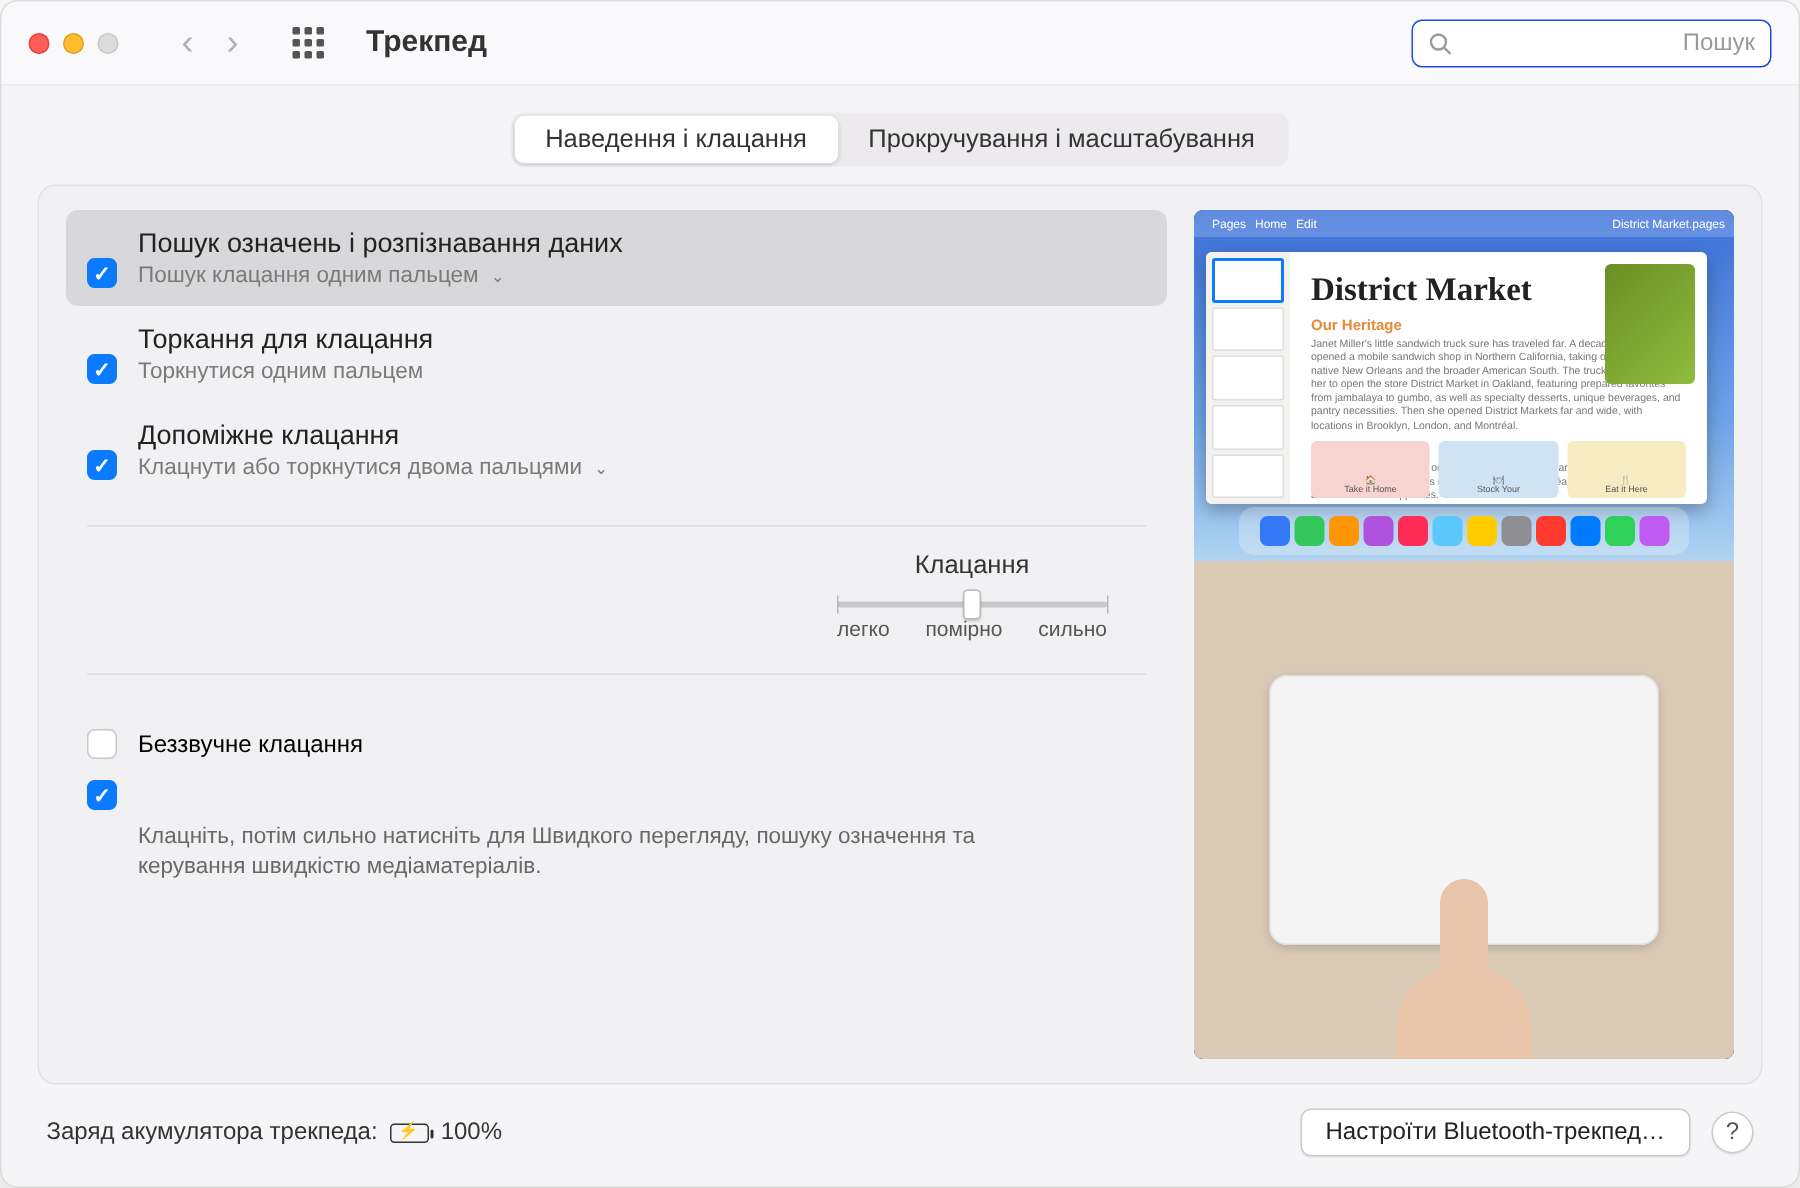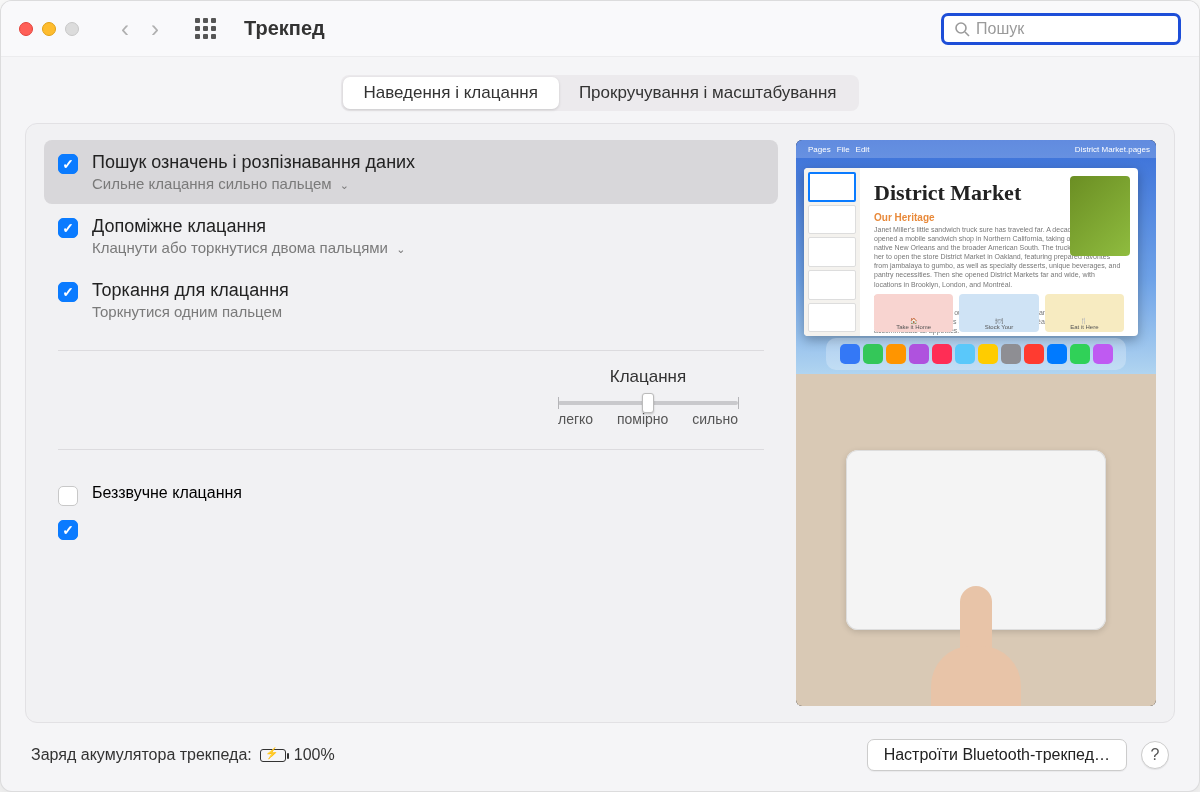--- a/index.html
+++ b/index.html
@@ -38,27 +38,28 @@
   .nav-arrows { display:flex; gap: 22px; margin-left: 42px; color:#b0b0b0; }
   .nav-arrows .arr { font-size: 24px; font-weight: 300; cursor:default;}
   .grid-icon { margin-left: 36px; display:grid; grid-template-columns:repeat(3,5px); grid-template-rows:repeat(3,5px); gap:3px;}
   .grid-icon span{ width:5px;height:5px;background:#555;border-radius:1px;}
   .title { margin-left: 28px; font-size: 20px; font-weight: 700; color:#333; }
   .search {
     margin-left: auto;
     width: 240px;
     height: 32px;
     background: #fff;
-    border: 3px solid #1d4ed8;
+    border: 1px solid #1d4ed8;
     border-radius: 7px;
     display:flex;
     align-items:center;
     padding: 0 10px;
     color:#9a9a9a;
     font-size: 16px;
+    justify-content: space-between;
   }
   .search svg { margin-right:6px; }
 
   
   .tab-row {
     margin: 18px auto 0;
     display:flex;
     background: #eceaed;
     border-radius: 8px;
     padding: 2px;
@@ -93,21 +94,21 @@
     position: relative;
   }
   .left-col {
     flex: 1;
     padding-left: 18px;
     display:flex;
     flex-direction:column;
   }
   .opt-row {
     display:flex;
-    align-items:flex-start;
+    align-items:flex-end;
     padding: 12px 14px;
     border-radius: 8px;
     gap: 14px;
   }
   .opt-row.selected { background: #d8d7da; }
   .checkbox {
     width: 20px; height: 20px;
     border-radius: 5px;
     border: 1px solid #c8c8c8;
     background:#fff;
@@ -294,42 +295,42 @@
   </div>
 
   <div class="panel">
     <div class="left-col">
 
       <div class="opt-row selected">
         <div class="checkbox checked"></div>
         <div class="opt-text">
           <div class="opt-title">Пошук означень і розпізнавання даних</div>
           <div class="opt-sub">
-            <span>Сильне клацання сильно пальцем</span>
+            <span>Пошук клацання одним пальцем</span>
             <span class="chev">⌄</span>
           </div>
+        </div>
+      </div>
+
+      <div class="opt-row">
+        <div class="checkbox checked"></div>
+        <div class="opt-text">
+          <div class="opt-title">Торкання для клацання</div>
+          <div class="opt-sub">Торкнутися одним пальцем</div>
         </div>
       </div>
 
       <div class="opt-row">
         <div class="checkbox checked"></div>
         <div class="opt-text">
           <div class="opt-title">Допоміжне клацання</div>
           <div class="opt-sub">
             <span>Клацнути або торкнутися двома пальцями</span>
             <span class="chev">⌄</span>
           </div>
-        </div>
-      </div>
-
-      <div class="opt-row">
-        <div class="checkbox checked"></div>
-        <div class="opt-text">
-          <div class="opt-title">Торкання для клацання</div>
-          <div class="opt-sub">Торкнутися одним пальцем</div>
         </div>
       </div>
 
       <div class="divider"></div>
 
       <div class="sliders">
         <div class="slider-block">
           <div class="s-title">Клацання</div>
           <div class="slider-track">
             <div class="tick" style="left:0%"></div>
@@ -349,29 +350,30 @@
       <div class="divider" style="margin-top:22px;"></div>
 
       <div class="bottom-opts">
         <div class="opt-row">
           <div class="checkbox"></div>
           <div class="opt-title">Беззвучне клацання</div>
         </div>
         <div class="opt-row">
           <div class="checkbox checked"></div>
         </div>
+        <div class="desc">Клацніть, потім сильно натисніть для Швидкого перегляду, пошуку означення та керування швидкістю медіаматеріалів.</div>
       </div>
     </div>
 
     <div class="preview">
       <div class="preview-top">
         <div class="mac-menubar">
           <span></span>
             <span>Pages</span>
-            <span>File</span>
+            <span>Home</span>
             <span>Edit</span>
           <span style="margin-left:auto">District Market.pages</span>
         </div>
         <div class="pages-window">
           <div class="pages-sidebar">
             <div class="thumb sel"></div>
               <div class="thumb"></div>
               <div class="thumb"></div>
               <div class="thumb"></div>
               <div class="thumb"></div>

